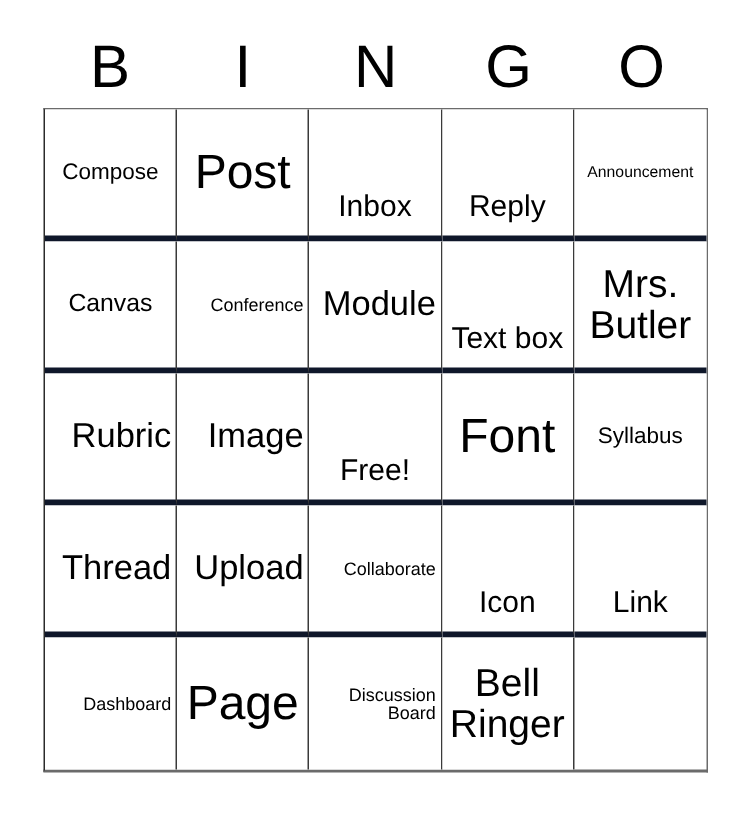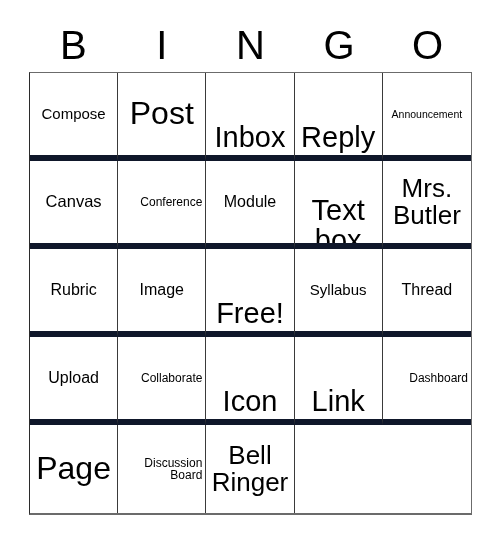--- a/index.html
+++ b/index.html
@@ -51,21 +51,21 @@
     border-right: 1px solid #6b6b6b;
     border-bottom: 2px solid #6b6b6b;
     box-sizing: border-box;
     display: grid;
     grid-template-columns: repeat(5, 1fr);
     grid-template-rows: repeat(5, 1fr);
     background: #ffffff;
   }
   .cell {
     border-right: 1px solid #3a3a3a;
-    border-bottom: 6px solid #0f172a;
+    border-bottom: 4px solid #0f172a;
     box-sizing: border-box;
     display: flex;
     align-items: center;
     justify-content: center;
     text-align: center;
     padding: 2px 3px;
     background: #ffffff;
     overflow: hidden;
   }
   .cell:nth-child(5n) {
@@ -79,23 +79,23 @@
     width: 100%;
     line-height: 1.04;
     color: #000000;
     white-space: pre-line;
   }
   
   .s-xs  { font-size: 10.5px; }
   .s-sm  { font-size: 12px; text-align: right; }
   .s-md  { font-size: 15px; }
   .s-lg  { font-size: 16.5px; }
-  .s-xl  { font-size: 16px; }
+  .s-xl  { font-size: 23px; text-align: right; }
   .s-2xl { font-size: 26px; }
-  .s-3xl { font-size: 29px; margin-top: 46px; }
+  .s-3xl { font-size: 20px; margin-top: 46px; }
   .s-4xl { font-size: 32px; }
 </style>
 </head>
 <body>
 
 <div id="card">
 
   <div id="header-row">
     <div class="header-letter">B</div>
     <div class="header-letter">I</div>
@@ -141,20 +141,23 @@
     <div class="cell">
         <span class="cell-text s-xl">Rubric</span>
       </div>
     <div class="cell">
         <span class="cell-text s-xl">Image</span>
       </div>
     <div class="cell">
         <span class="cell-text s-3xl">Free!</span>
       </div>
     <div class="cell">
+        <span class="cell-text s-4xl">Font</span>
+      </div>
+    <div class="cell">
         <span class="cell-text s-md">Syllabus</span>
       </div>
 
     <div class="cell">
         <span class="cell-text s-xl">Thread</span>
       </div>
     <div class="cell">
         <span class="cell-text s-xl">Upload</span>
       </div>
     <div class="cell">

